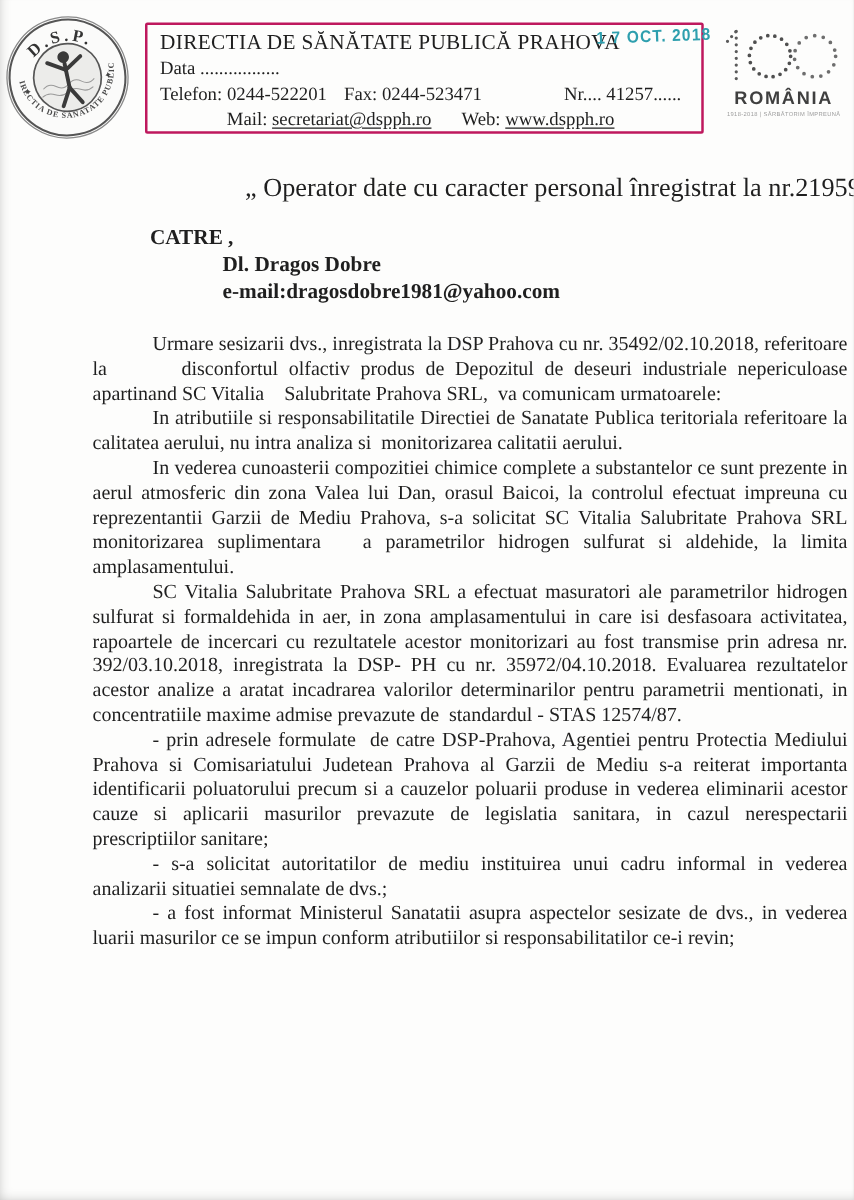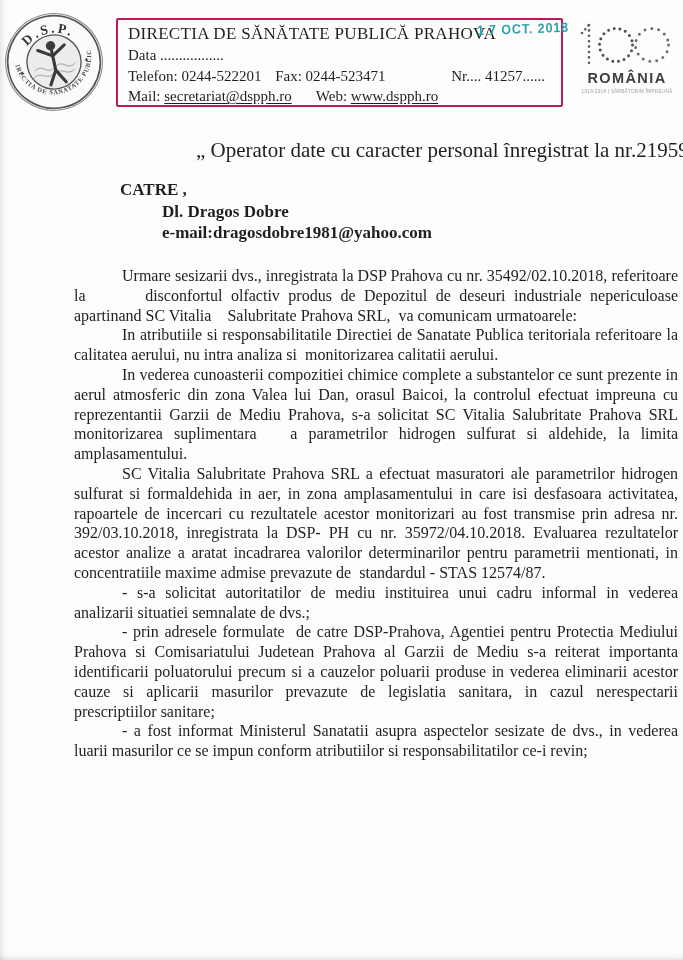--- a/index.html
+++ b/index.html
@@ -11,33 +11,33 @@
   
   .seal{position:absolute;left:2px;top:10px;width:104px;height:104px;transform:rotate(-12deg);}
   .info-box{
     position:absolute;left:116px;top:18px;width:447px;height:89px;
     border:2px solid #be185d;border-radius:2px;box-sizing:border-box;
     padding:3px 16px 3px 10px;
   }
   .title-row{font-size:17px;letter-spacing:.3px;line-height:22px;white-space:nowrap;}
   .box-row{display:flex;justify-content:space-between;font-size:15px;line-height:20.5px;white-space:nowrap;}
   .box-row .mid{margin-left:-52px;}
-  .mail-row{justify-content:flex-start;gap:24px;}
+  .mail-row{justify-content:center;gap:24px;}
   .u{text-decoration:underline;text-underline-offset:2px;}
   .stamp{
     position:absolute;left:477px;top:23px;
     font-family:"Liberation Sans", sans-serif;font-weight:bold;font-size:13.5px;
     letter-spacing:1px;white-space:nowrap;transform:rotate(-2deg) scaleX(.92);
     transform-origin:left center;
   }
   .centenary{position:absolute;left:577px;top:16px;width:100px;height:88px;}
   
   .privacy{position:absolute;left:196px;top:138px;font-size:21px;white-space:nowrap;}
   .recipient{position:absolute;left:120px;top:179px;font-weight:bold;font-size:17px;line-height:21.5px;}
-  .recipient .ind{margin-left:42px;}
+  .recipient .ind{margin-left:58px;}
   .body-text{
     position:absolute;left:44px;top:266px;width:604px;
     font-size:16px;line-height:19.8px;text-align:justify;margin-left:30px;
   }
   .body-text p{margin:0;text-indent:48px;white-space:pre-wrap;}
 </style>
 </head>
 <body>
 
 <div class="page">
@@ -107,18 +107,18 @@
     <div>CATRE ,</div>
     <div class="ind">Dl. Dragos Dobre</div>
     <div class="ind">e-mail:dragosdobre1981@yahoo.com</div>
   </div>
 
   <div class="body-text">
     <p>Urmare sesizarii dvs., inregistrata la DSP Prahova cu nr. 35492/02.10.2018, referitoare la       disconfortul olfactiv produs de Depozitul de deseuri industriale nepericuloase  apartinand SC Vitalia    Salubritate Prahova SRL,  va comunicam urmatoarele:</p>
     <p>In atributiile si responsabilitatile Directiei de Sanatate Publica teritoriala referitoare la calitatea aerului, nu intra analiza si  monitorizarea calitatii aerului.</p>
     <p>In vederea cunoasterii compozitiei chimice complete a substantelor ce sunt prezente in aerul atmosferic din zona Valea lui Dan, orasul Baicoi, la controlul efectuat impreuna cu reprezentantii Garzii de Mediu Prahova, s-a solicitat SC Vitalia Salubritate Prahova SRL monitorizarea suplimentara   a parametrilor hidrogen sulfurat si aldehide, la limita amplasamentului.</p>
     <p>SC Vitalia Salubritate Prahova SRL a efectuat masuratori ale parametrilor hidrogen sulfurat si formaldehida in aer, in zona amplasamentului in care isi desfasoara activitatea, rapoartele de incercari cu rezultatele acestor monitorizari au fost transmise prin adresa nr. 392/03.10.2018, inregistrata la DSP- PH cu nr. 35972/04.10.2018. Evaluarea rezultatelor acestor analize a aratat incadrarea valorilor determinarilor pentru parametrii mentionati, in concentratiile maxime admise prevazute de  standardul - STAS 12574/87.</p>
+    <p>- prin adresele formulate  de catre DSP-Prahova, Agentiei pentru Protectia Mediului Prahova si Comisariatului Judetean Prahova al Garzii de Mediu s-a reiterat importanta identificarii poluatorului precum si a cauzelor poluarii produse in vederea eliminarii acestor cauze si aplicarii masurilor prevazute de legislatia sanitara, in cazul nerespectarii prescriptiilor sanitare;</p>
     <p>- s-a solicitat autoritatilor de mediu instituirea unui cadru informal in vederea analizarii situatiei semnalate de dvs.;</p>
-    <p>- prin adresele formulate  de catre DSP-Prahova, Agentiei pentru Protectia Mediului Prahova si Comisariatului Judetean Prahova al Garzii de Mediu s-a reiterat importanta identificarii poluatorului precum si a cauzelor poluarii produse in vederea eliminarii acestor cauze si aplicarii masurilor prevazute de legislatia sanitara, in cazul nerespectarii prescriptiilor sanitare;</p>
     <p>- a fost informat Ministerul Sanatatii asupra aspectelor sesizate de dvs., in vederea luarii masurilor ce se impun conform atributiilor si responsabilitatilor ce-i revin;</p>
   </div>
 
 </div>
 
 </body></html>

